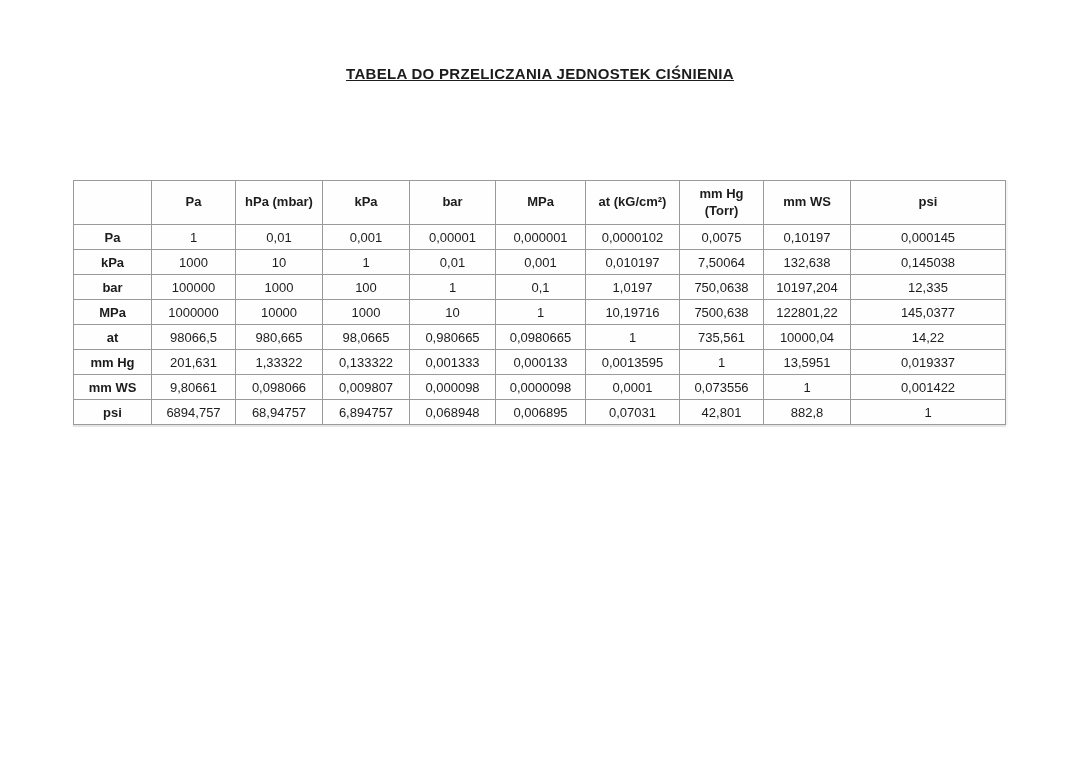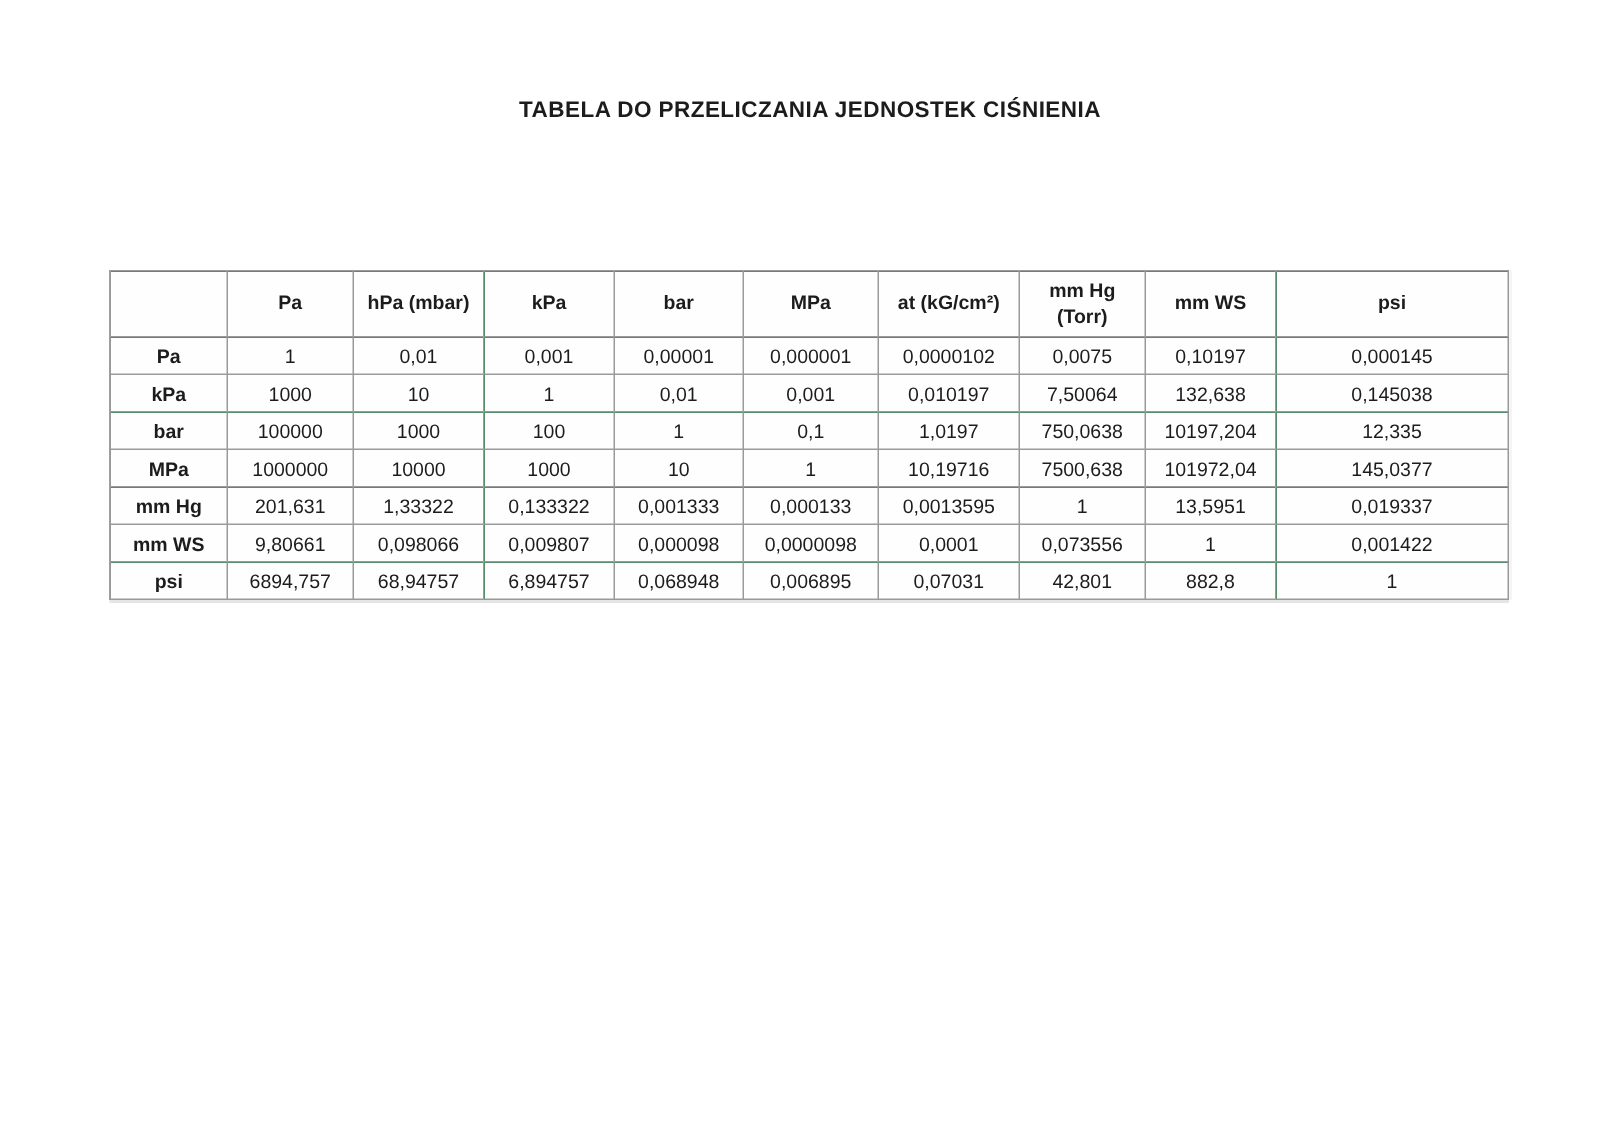--- a/index.html
+++ b/index.html
@@ -19,30 +19,31 @@
   }
   .doc-title {
     position: absolute;
     top: 65px;
     left: 0;
     width: 100%;
     text-align: center;
     font-size: 15px;
     font-weight: bold;
     letter-spacing: 0.3px;
+    text-decoration: underline;
     color: #1c1c1c;
   }
   table.conversion-table {
     position: absolute;
     top: 180px;
     left: 73px;
     width: 932px;
     border-collapse: collapse;
     table-layout: fixed;
-    background: #15803d;
+    background: #5eead4;
     box-shadow: 0 2px 0 rgba(0,0,0,0.10), 2px 0 0 rgba(0,0,0,0.04);
   }
   table.conversion-table th,
   table.conversion-table td {
     border: 1px solid #9a9a9a;
     text-align: center;
     vertical-align: middle;
     font-size: 13px;
     background: #fefefe;
     overflow: hidden;
@@ -135,22 +136,34 @@
         </tr>
         <tr>
           <th>MPa</th>
           <td>1000000</td>
           <td>10000</td>
           <td>1000</td>
           <td>10</td>
           <td>1</td>
           <td>10,19716</td>
           <td>7500,638</td>
-          <td>101972,04</td>
+          <td>122801,22</td>
           <td>145,0377</td>
+        </tr>
+        <tr>
+          <th>at</th>
+          <td>98066,5</td>
+          <td>980,665</td>
+          <td>98,0665</td>
+          <td>0,980665</td>
+          <td>0,0980665</td>
+          <td>1</td>
+          <td>735,561</td>
+          <td>10000,04</td>
+          <td>14,22</td>
         </tr>
         <tr>
           <th>mm Hg</th>
           <td>201,631</td>
           <td>1,33322</td>
           <td>0,133322</td>
           <td>0,001333</td>
           <td>0,000133</td>
           <td>0,0013595</td>
           <td>1</td>

